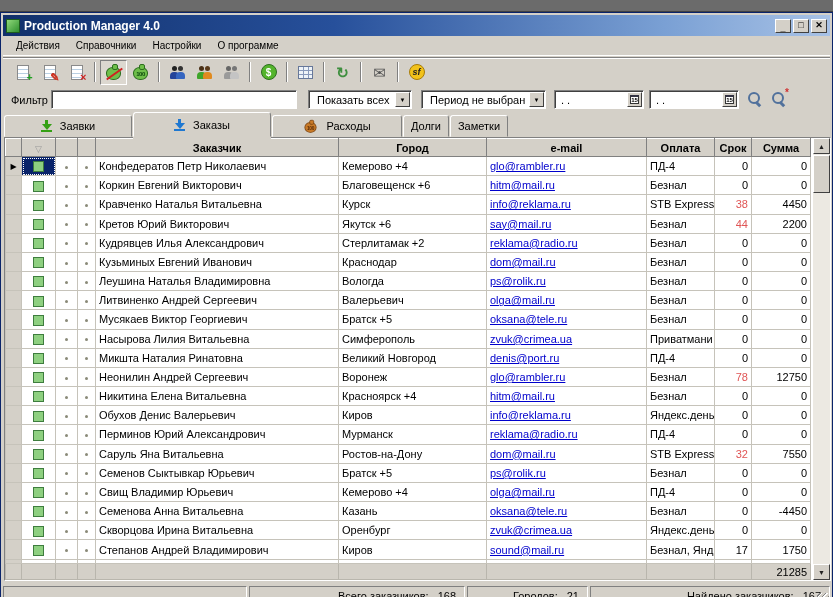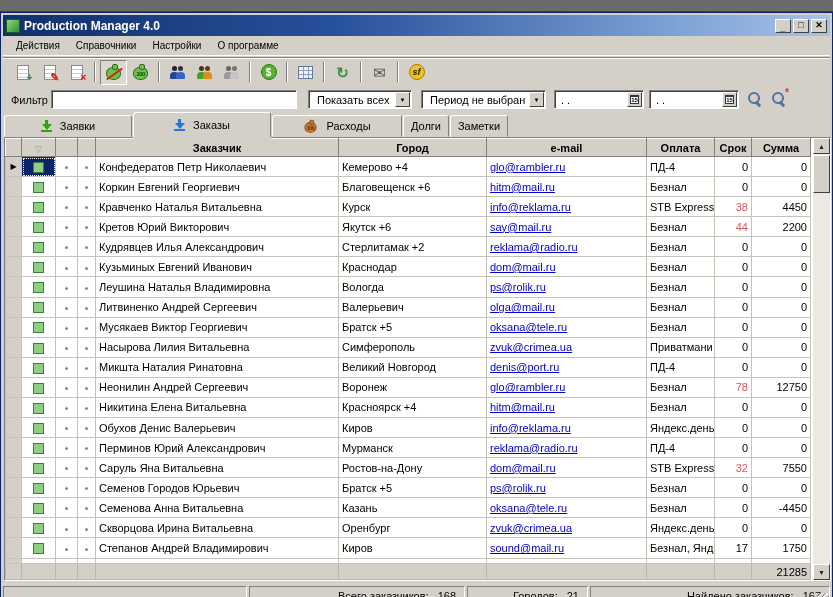--- a/index.html
+++ b/index.html
@@ -325,21 +325,21 @@
       <td class="email"><a href="#">glo@rambler.ru</a></td>
       <td>ПД-4</td>
       <td class="num">0</td>
       <td class="num">0</td>
     </tr>
           <tr>
       <td class="ind"></td>
       <td class="stat"><span class="gsq"></span></td>
       <td class="dotc"><span class="dot"></span></td>
       <td class="dotc"><span class="dot"></span></td>
-      <td>Коркин Евгений Георгиевич</td>
+      <td>Коркин Евгений Викторович</td>
       <td>Благовещенск +6</td>
       <td class="email"><a href="#">hitm@mail.ru</a></td>
       <td>Безнал</td>
       <td class="num">0</td>
       <td class="num">0</td>
     </tr>
           <tr>
       <td class="ind"></td>
       <td class="stat"><span class="gsq"></span></td>
       <td class="dotc"><span class="dot"></span></td>
@@ -505,24 +505,36 @@
       <td class="email"><a href="#">dom@mail.ru</a></td>
       <td>STB Express</td>
       <td class="num red">32</td>
       <td class="num">7550</td>
     </tr>
           <tr>
       <td class="ind"></td>
       <td class="stat"><span class="gsq"></span></td>
       <td class="dotc"><span class="dot"></span></td>
       <td class="dotc"><span class="dot"></span></td>
-      <td>Семенов Городов Юрьевич</td>
+      <td>Семенов Сыктывкар Юрьевич</td>
       <td>Братск +5</td>
       <td class="email"><a href="#">ps@rolik.ru</a></td>
       <td>Безнал</td>
+      <td class="num">0</td>
+      <td class="num">0</td>
+    </tr>
+          <tr>
+      <td class="ind"></td>
+      <td class="stat"><span class="gsq"></span></td>
+      <td class="dotc"><span class="dot"></span></td>
+      <td class="dotc"><span class="dot"></span></td>
+      <td>Свищ Владимир Юрьевич</td>
+      <td>Кемерово +4</td>
+      <td class="email"><a href="#">olga@mail.ru</a></td>
+      <td>ПД-4</td>
       <td class="num">0</td>
       <td class="num">0</td>
     </tr>
           <tr>
       <td class="ind"></td>
       <td class="stat"><span class="gsq"></span></td>
       <td class="dotc"><span class="dot"></span></td>
       <td class="dotc"><span class="dot"></span></td>
       <td>Семенова Анна Витальевна</td>
       <td>Казань</td>

